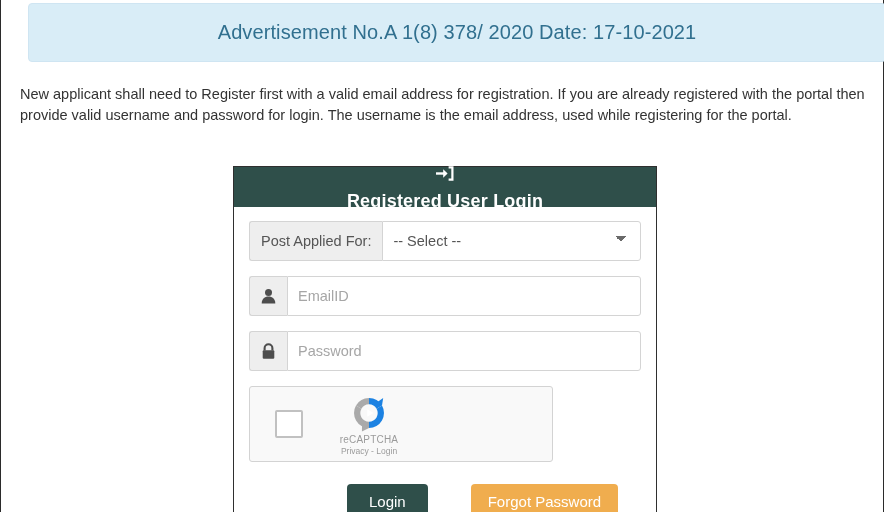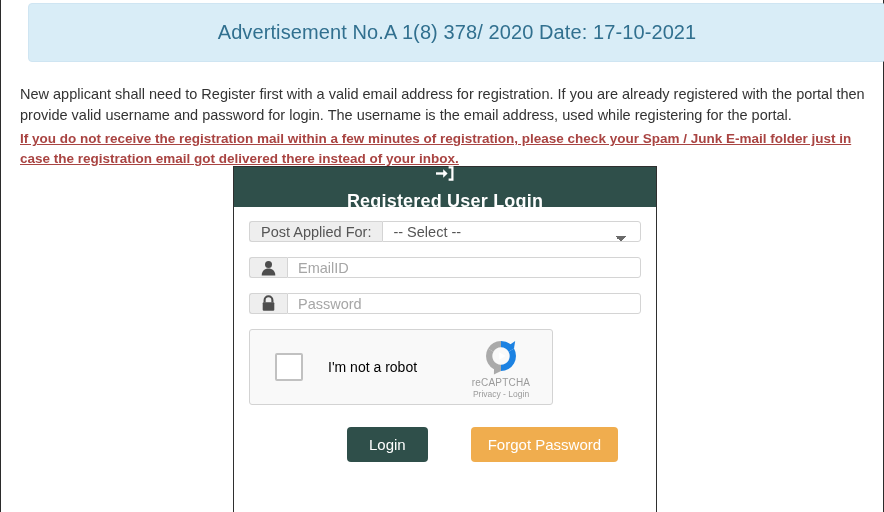--- a/index.html
+++ b/index.html
@@ -106,21 +106,21 @@
   }
 
   .panel-body {
     padding: 14px 15px 0 15px;
   }
 
   
   .input-group {
     display: flex;
     align-items: stretch;
-    height: 21px;
+    height: 40px;
     margin-bottom: 15px;
   }
   .input-addon {
     display: flex;
     align-items: center;
     justify-content: center;
     background: #eeeeee;
     border: 1px solid #d4d4d4;
     border-right: none;
     border-radius: 3px 0 0 3px;
@@ -255,21 +255,20 @@
 <body>
 
 <div class="page">
 
   <div class="ad-banner">
     <span class="ad-banner-text">Advertisement No.A 1(8) 378/ 2020 Date: 17-10-2021</span>
   </div>
 
   <div class="instructions">
     <p class="instr-normal">New applicant shall need to Register first with a valid email address for registration. If you are already registered with the portal then provide valid username and password for login. The username is the email address, used while registering for the portal.</p>
-    <p class="instr-warning">If you do not receive the registration mail within a few minutes of registration, please check your Spam / Junk E-mail folder just in case the registration email got delivered there instead of your inbox.</p>
   </div>
 
   <div class="login-panel">
 
     <div class="panel-header">
       <span class="signin-icon">
         <svg width="19" height="19" viewBox="0 0 19 19" aria-hidden="true">
           <path d="M1 9.5 H11" stroke="#ffffff" stroke-width="2.4" fill="none"></path>
           <path d="M8.2 5.2 L12.6 9.5 L8.2 13.8 Z" fill="#ffffff"></path>
           <path d="M13.6 3.4 H17.4 V15.6 H13.6" stroke="#ffffff" stroke-width="2.2" fill="none"></path>
@@ -304,21 +303,20 @@
             <rect x="1.7" y="7.2" width="11.6" height="8.6" rx="1.1" fill="#4d4d4d"></rect>
           </svg>
         </span>
         <input class="field" type="password" value="" placeholder="Password" style="">
       </div>
 
       <div class="recaptcha">
         <div class="rc-check-wrap">
           <div class="rc-checkbox"></div>
         </div>
-        <div class="rc-label">I'm not a robot</div>
         <div class="rc-brand">
           <svg class="rc-logo" viewBox="0 0 44 44" aria-hidden="true">
             <path d="M22 5.5 a16.5 16.5 0 0 1 14.3 8.3 l-6.0 3.4 A9.7 9.7 0 0 0 22 12.3 Z" fill="#1c82e2"></path>
             <path d="M36.3 13.8 L37.6 5.4 L29.0 11.6 Z" fill="#1c82e2"></path>
             <path d="M36.3 13.8 A16.5 16.5 0 0 1 22 38.5 V31.7 A9.7 9.7 0 0 0 30.3 17.2 Z" fill="#1c82e2"></path>
             <path d="M22 38.5 A16.5 16.5 0 0 1 7.7 13.8 l6.0 3.4 A9.7 9.7 0 0 0 22 31.7 Z" fill="#aaaaaa"></path>
             <path d="M22 38.5 L14.2 42.4 L14.4 33.0 Z" fill="#aaaaaa"></path>
             <path d="M7.7 13.8 A16.5 16.5 0 0 1 22 5.5 V12.3 A9.7 9.7 0 0 0 13.7 17.2 Z" fill="#aaaaaa"></path>
             <path d="M20.0 18.0 L27.0 22.0 L20.0 26.0 Z" fill="#ffffff"></path>
           </svg>

